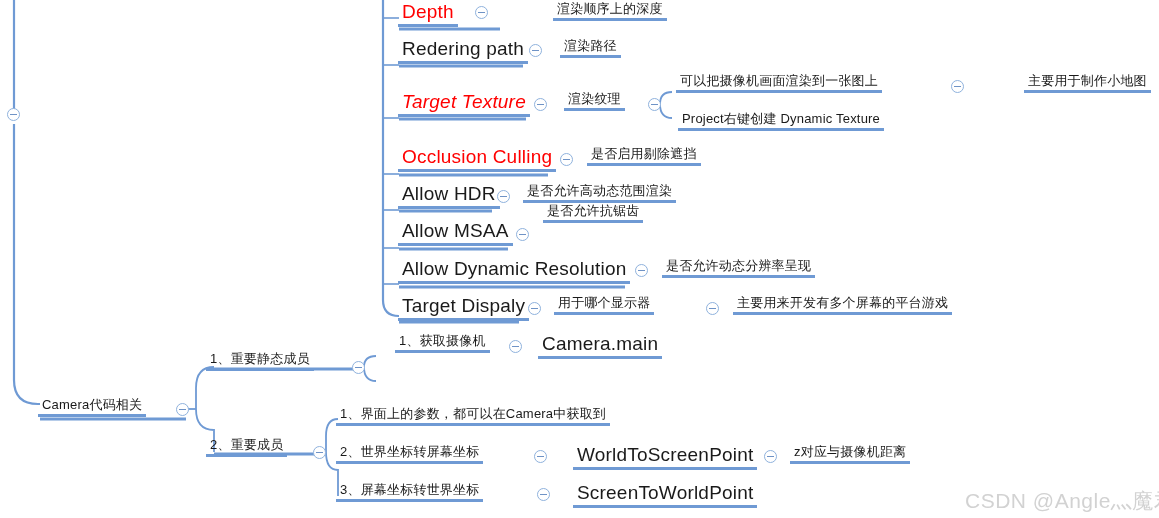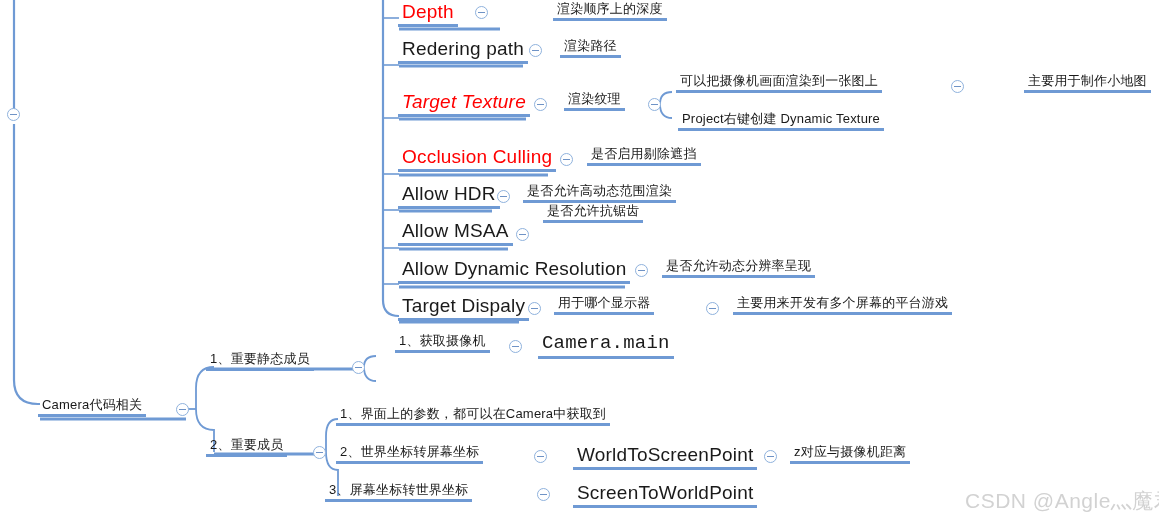--- a/index.html
+++ b/index.html
@@ -149,24 +149,24 @@
   <div class="node cn" style="left:662px;top:259px;"><span class="txt">是否允许动态分辨率呈现</span></div>
 
   <div class="node" style="left:398px;top:296px;"><span class="txt">Target Dispaly</span></div>
   <div class="node cn" style="left:733px;top:296px;"><span class="txt">主要用来开发有多个屏幕的平台游戏</span></div>
   <div class="node cn" style="left:554px;top:296px;"><span class="txt">用于哪个显示器</span></div>
 
   <div class="node cn" style="left:38px;top:398px;"><span class="txt">Camera代码相关</span></div>
 
   <div class="node cn" style="left:206px;top:352px;"><span class="txt">1、重要静态成员</span></div>
   <div class="node cn" style="left:373px;top:334px;margin-left:22px;"><span class="txt">1、获取摄像机</span></div>
-  <div class="node" style="left:538px;top:334px;font-family:Liberation Mono, monospace;"><span class="txt">Camera.main</span></div>
+  <div class="node" style="left:538px;top:334px;"><span class="txt">Camera.main</span></div>
 
   <div class="node cn" style="left:206px;top:438px;"><span class="txt">2、重要成员</span></div>
   <div class="node cn" style="left:336px;top:407px;"><span class="txt">1、界面上的参数，都可以在Camera中获取到</span></div>
   <div class="node cn" style="left:336px;top:445px;"><span class="txt">2、世界坐标转屏幕坐标</span></div>
   <div class="node" style="left:573px;top:445px;"><span class="txt">WorldToScreenPoint</span></div>
   <div class="node cn" style="left:790px;top:445px;"><span class="txt">z对应与摄像机距离</span></div>
-  <div class="node cn" style="left:325px;top:483px;"><span class="txt">3、屏幕坐标转世界坐标</span></div>
+  <div class="node cn" style="left:336px;top:483px;"><span class="txt">3、屏幕坐标转世界坐标</span></div>
   <div class="node" style="left:573px;top:483px;"><span class="txt">ScreenToWorldPoint</span></div>
 
   <div class="watermark" style="left:965px;top:487px;">CSDN @Angle灬魔君</div>
 </div>
 
 </body></html>

